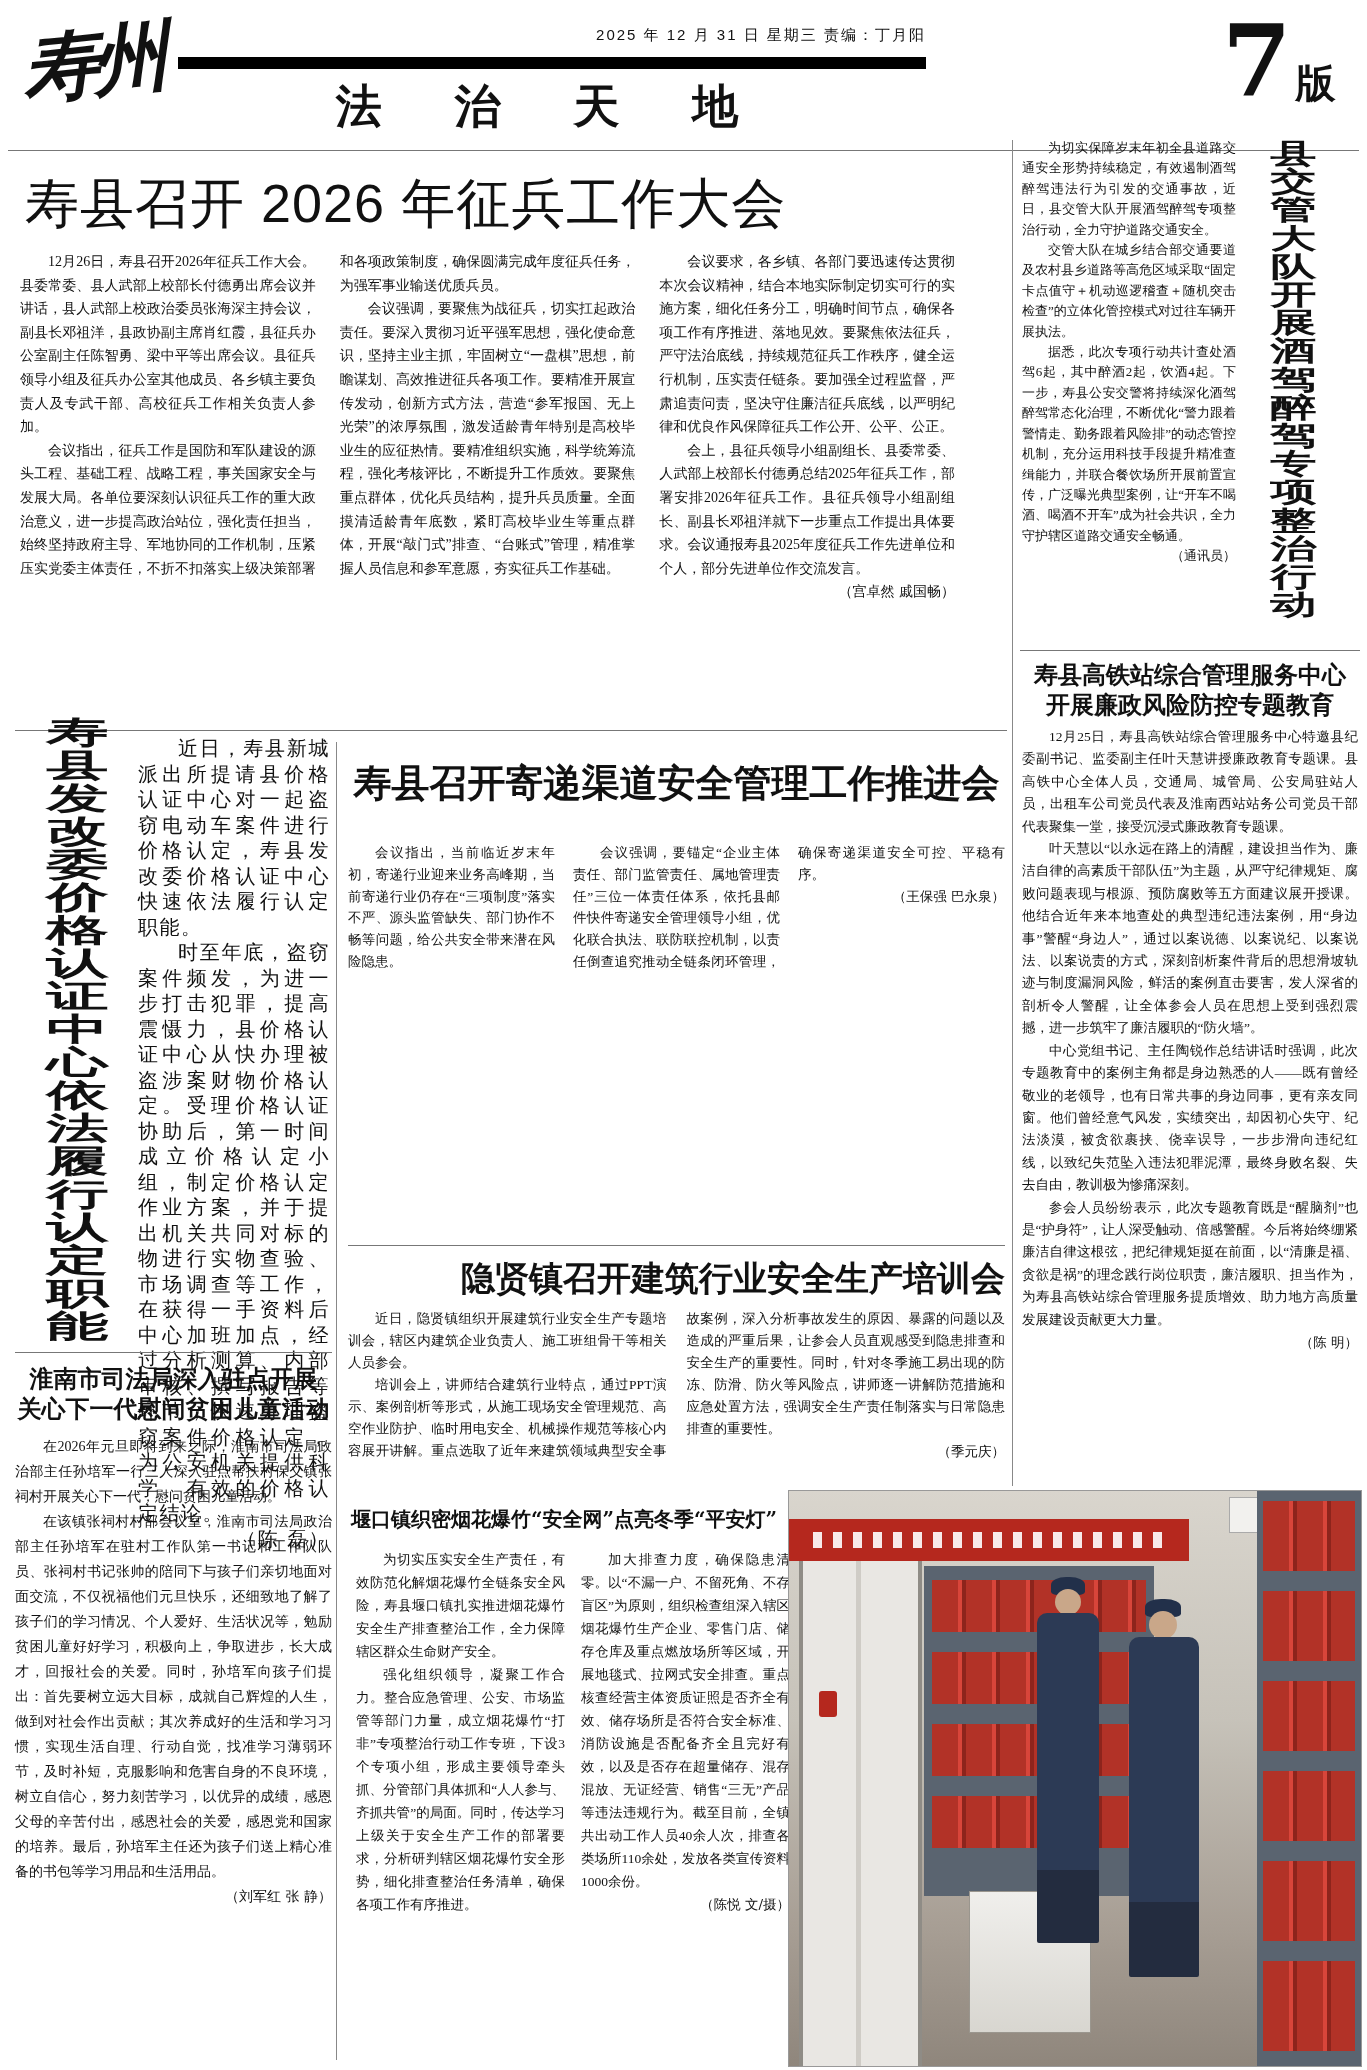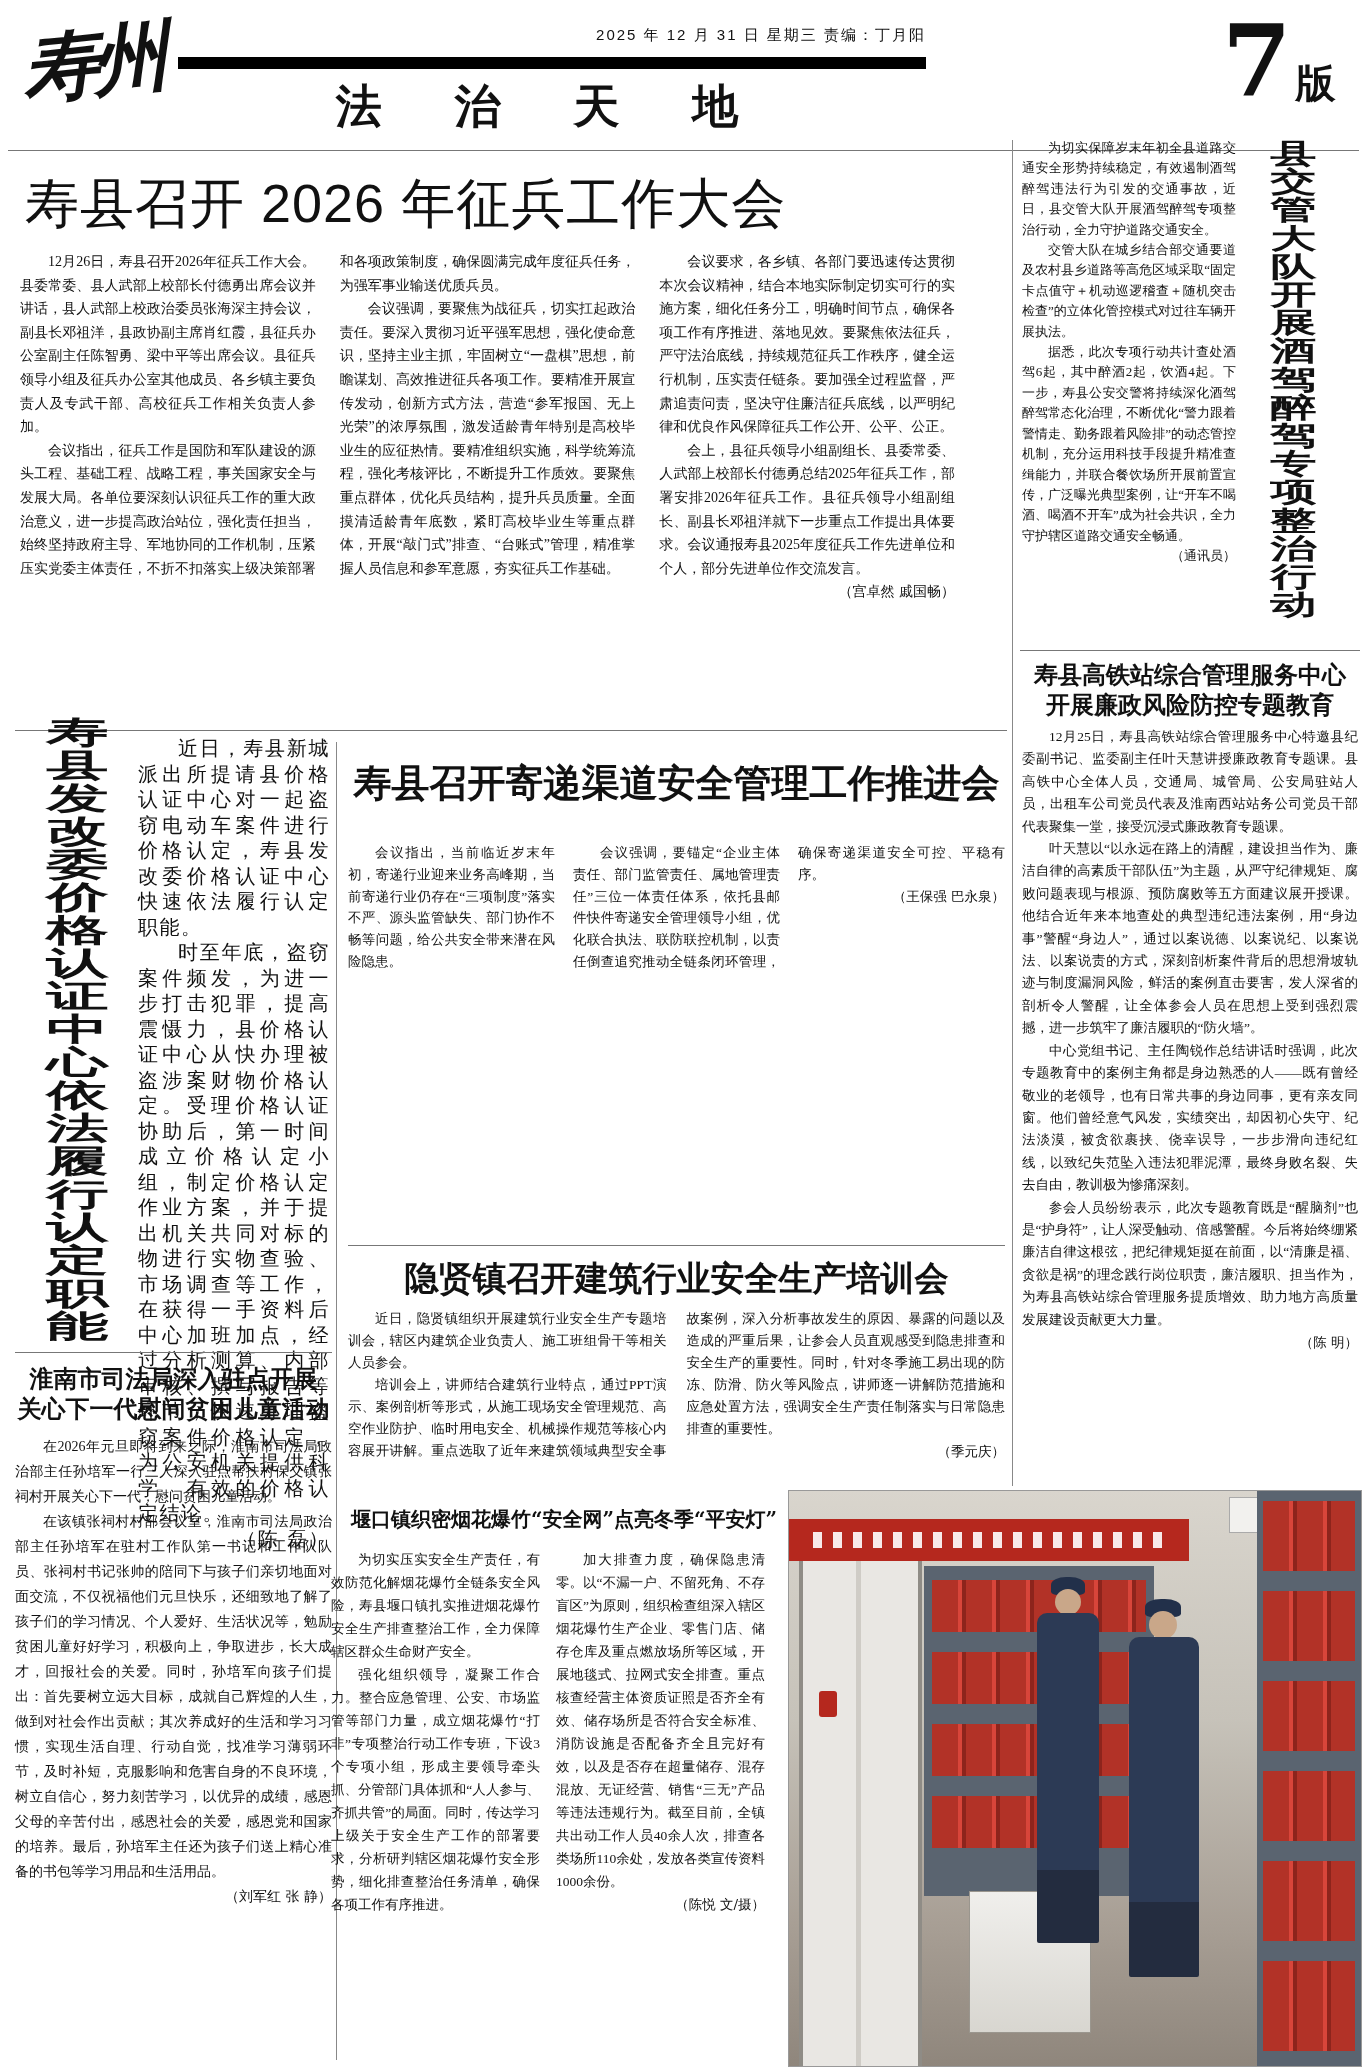--- a/index.html
+++ b/index.html
@@ -185,33 +185,33 @@
   <div class="abs body cols3" style="left:348px;top:842px;width:657px;column-gap:18px;font-size:13.5px;line-height:21.8px;">
     <div>
         <p>会议指出，当前临近岁末年初，寄递行业迎来业务高峰期，当前寄递行业仍存在“三项制度”落实不严、源头监管缺失、部门协作不畅等问题，给公共安全带来潜在风险隐患。</p>
         <p>会议强调，要锚定“企业主体责任、部门监管责任、属地管理责任”三位一体责任体系，依托县邮件快件寄递安全管理领导小组，优化联合执法、联防联控机制，以责任倒查追究推动全链条闭环管理，确保寄递渠道安全可控、平稳有序。</p>
       </div>
     <div class="byline">（王保强  巴永泉）</div>
   </div>
 
   <div class="abs rule" style="left:348px;top:1245px;width:657px;height:1px;"></div>
 
-  <div class="abs hl-big" style="left:348px;top:1256px;width:657px;font-size:34px;">隐贤镇召开建筑行业安全生产培训会</div>
+  <div class="abs hl-big" style="left:348px;top:1256px;width:657px;font-size:34px;text-align:right;">隐贤镇召开建筑行业安全生产培训会</div>
 
   <div class="abs body cols2" style="left:348px;top:1308px;width:657px;column-gap:20px;font-size:13.5px;line-height:22px;">
     <div>
         <p>近日，隐贤镇组织开展建筑行业安全生产专题培训会，辖区内建筑企业负责人、施工班组骨干等相关人员参会。</p>
         <p>培训会上，讲师结合建筑行业特点，通过PPT演示、案例剖析等形式，从施工现场安全管理规范、高空作业防护、临时用电安全、机械操作规范等核心内容展开讲解。重点选取了近年来建筑领域典型安全事故案例，深入分析事故发生的原因、暴露的问题以及造成的严重后果，让参会人员直观感受到隐患排查和安全生产的重要性。同时，针对冬季施工易出现的防冻、防滑、防火等风险点，讲师逐一讲解防范措施和应急处置方法，强调安全生产责任制落实与日常隐患排查的重要性。</p>
       </div>
     <div class="byline">（季元庆）</div>
   </div>
 
   <div class="abs hl-big" style="left:344px;top:1506px;width:440px;font-size:20px;">堰口镇织密烟花爆竹“安全网”点亮冬季“平安灯”</div>
 
-  <div class="abs body cols2" style="left:331px;top:1548px;width:434px;column-gap:16px;font-size:13.5px;line-height:23px;">
+  <div class="abs body cols2" style="left:356px;top:1548px;width:434px;column-gap:16px;font-size:13.5px;line-height:23px;">
     <div>
         <p>为切实压实安全生产责任，有效防范化解烟花爆竹全链条安全风险，寿县堰口镇扎实推进烟花爆竹安全生产排查整治工作，全力保障辖区群众生命财产安全。</p>
         <p>强化组织领导，凝聚工作合力。整合应急管理、公安、市场监管等部门力量，成立烟花爆竹“打非”专项整治行动工作专班，下设3个专项小组，形成主要领导牵头抓、分管部门具体抓和“人人参与、齐抓共管”的局面。同时，传达学习上级关于安全生产工作的部署要求，分析研判辖区烟花爆竹安全形势，细化排查整治任务清单，确保各项工作有序推进。</p>
         <p>加大排查力度，确保隐患清零。以“不漏一户、不留死角、不存盲区”为原则，组织检查组深入辖区烟花爆竹生产企业、零售门店、储存仓库及重点燃放场所等区域，开展地毯式、拉网式安全排查。重点核查经营主体资质证照是否齐全有效、储存场所是否符合安全标准、消防设施是否配备齐全且完好有效，以及是否存在超量储存、混存混放、无证经营、销售“三无”产品等违法违规行为。截至目前，全镇共出动工作人员40余人次，排查各类场所110余处，发放各类宣传资料1000余份。</p>
       </div>
     <div class="byline">（陈悦  文/摄）</div>
   </div>
 
   <div class="abs photo" style="left:788px;top:1490px;width:572px;height:575px;">
 

